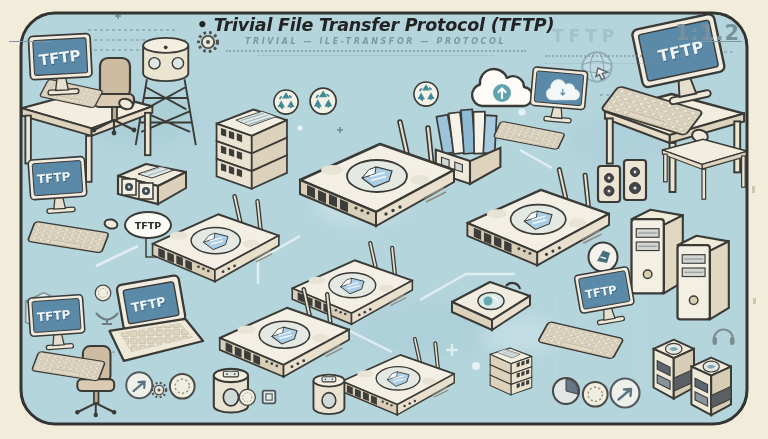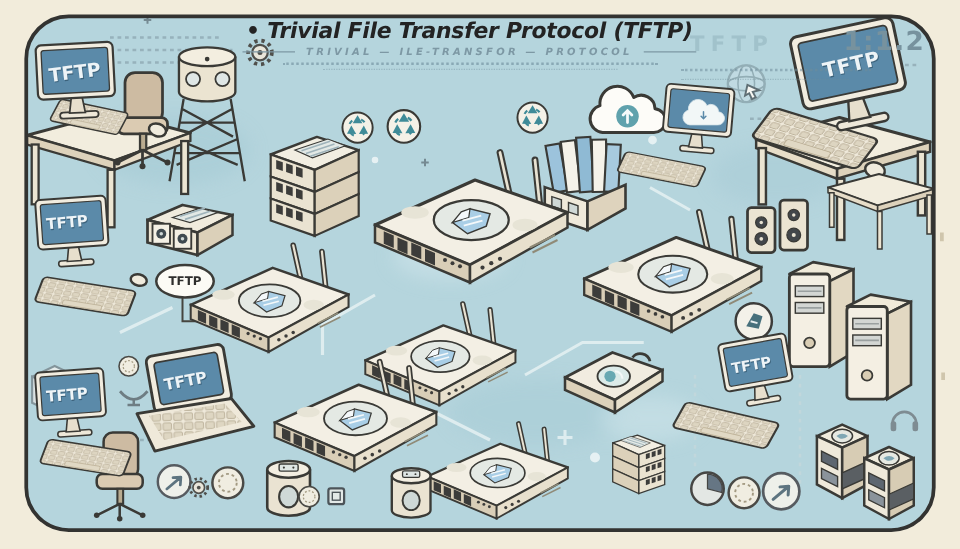--- a/index.html
+++ b/index.html
@@ -3,21 +3,21 @@
 <meta charset="utf-8">
 <style>
   html,body{margin:0;padding:0;background:#efe7d4;}
   .stage{position:relative;width:768px;height:439px;overflow:hidden;background:#f2ecdb;
          font-family:"DejaVu Sans",sans-serif;}
   .stage svg{position:absolute;left:0;top:0;}
 
   
   .title-wrap{position:absolute;left:0;right:17px;top:15px;text-align:center;z-index:5;pointer-events:none;font-style:italic;}
   .title{font-size:17.5px;font-weight:bold;color:#232323;letter-spacing:-0.2px;}
-  .subtitle-row{display:flex;align-items:center;justify-content:center;margin-top:2px;}
+  .subtitle-row{display:flex;align-items:center;justify-content:space-between;margin-top:2px;}
   .subtitle-row .dash{display:inline-block;width:42px;border-top:1.8px solid #7d98a4;margin:0 9px;}
   .subtitle{font-size:8px;font-weight:bold;letter-spacing:2.6px;color:#7d98a4;}
   .dotrow1{width:300px;height:0;border-bottom:2px dotted rgba(110,140,155,.6);margin:4px auto 0;}
   .dotrow2{width:236px;height:0;border-bottom:1.5px dotted rgba(110,140,155,.42);margin:3px auto 0;}
 
   .corner-label{position:absolute;top:21px;right:28px;font-size:21px;font-weight:bold;
                 color:#77929e;letter-spacing:1px;z-index:5;}
   .watermark{position:absolute;left:552px;top:26px;font-size:17px;font-weight:bold;
              letter-spacing:5px;color:#7fa0ab;opacity:.36;z-index:4;}
   .ghostline1{position:absolute;left:545px;top:55px;width:152px;border-top:2px dotted rgba(110,140,155,.55);z-index:4;}

